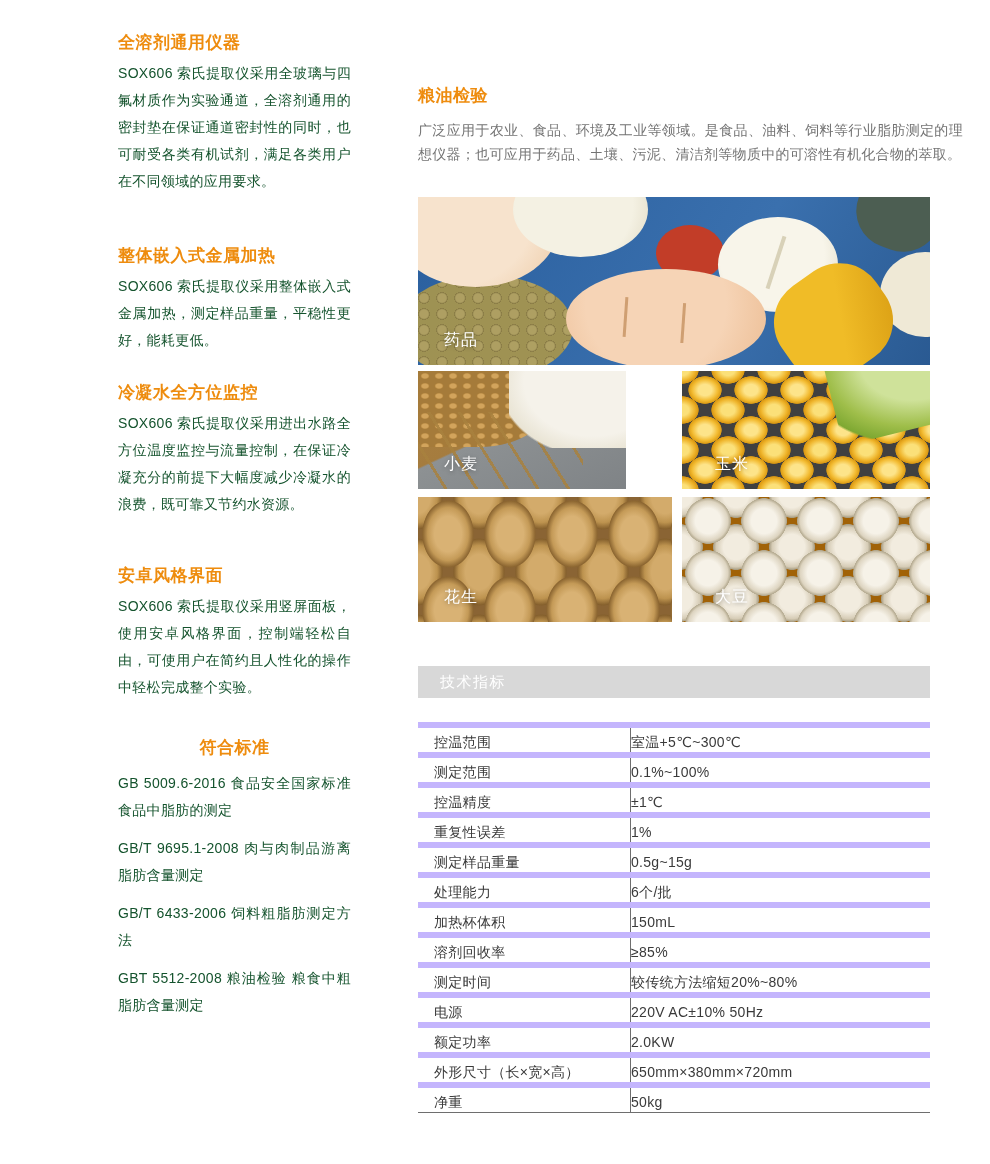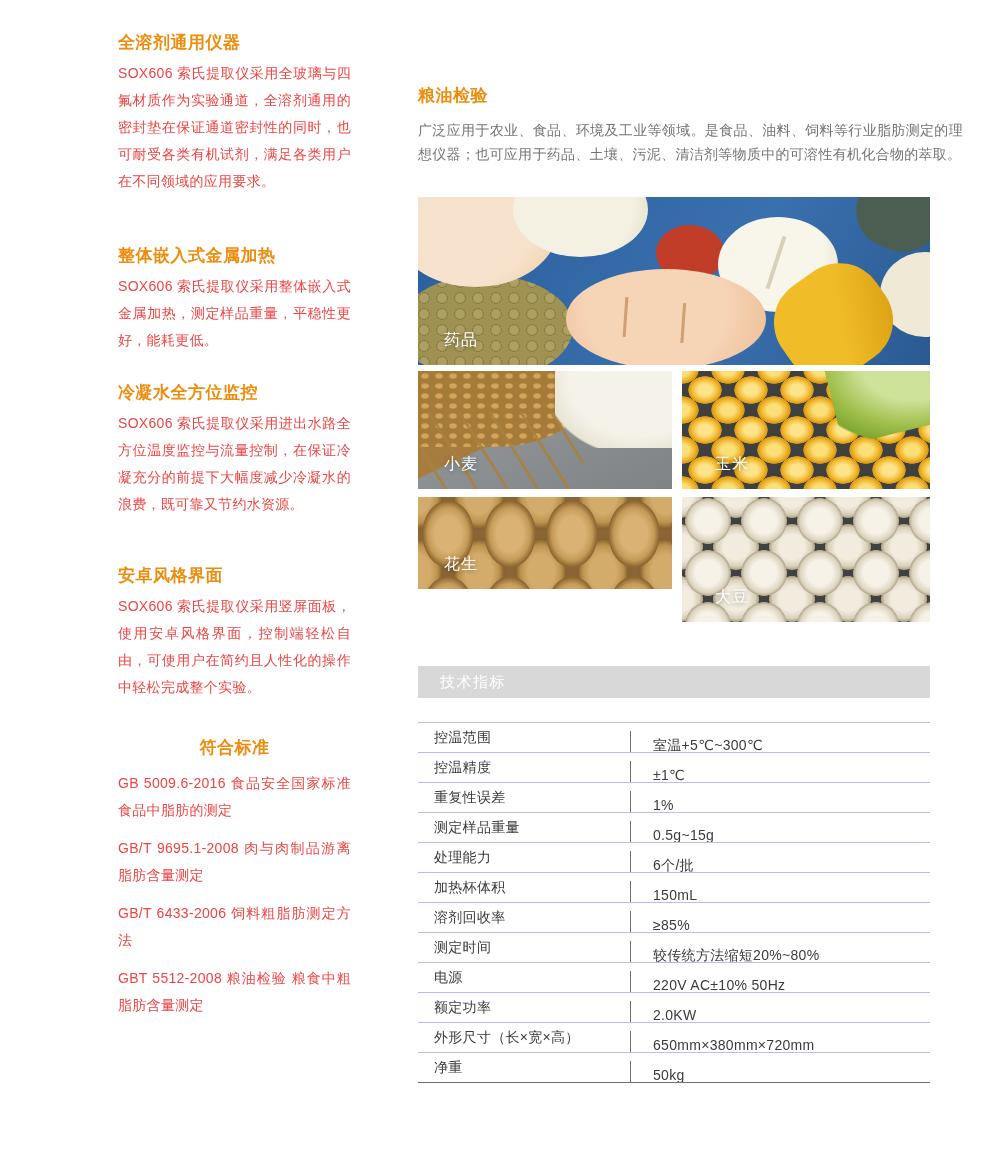--- a/index.html
+++ b/index.html
@@ -19,21 +19,21 @@
   .ls {
     position:absolute; left:118px; width:233px;
   }
   .ls h3 {
     font-size:17px; line-height:20px; font-weight:700;
     color:#EE8C0E; letter-spacing:0.5px;
     margin:0 0 7px 0;
   }
   .ls p {
     font-size:14px; line-height:27px; letter-spacing:0.3px;
-    color:#ef4444; text-align:justify;
+    color:#14532d; text-align:justify;
   }
   .ls .std { margin-bottom:11px; }
   .ls h3.std-title { margin-bottom:12px;text-align:center; }
 
   
   .app-title {
     position:absolute; left:418px; top:86px;
     font-size:17px; line-height:20px; font-weight:700;
     color:#EE8C0E; letter-spacing:0.5px;
   }
@@ -47,24 +47,24 @@
   .img {
     position:absolute; overflow:hidden;
   }
   .img-label {
     position:absolute; left:26px; bottom:14px;
     color:#ffffff; font-size:16px; letter-spacing:1px;
     text-shadow:0 1px 4px rgba(0,0,0,0.35);
     z-index:5;
   }
   .pills  { left:418px; top:197px; width:512px; height:168px; background:linear-gradient(120deg,#2a5f9e 0%,#3a70ae 60%,#2a5a92 100%); }
-  .wheat  { left:418px; top:371px; width:254px; height:118px; background:linear-gradient(155deg,#ad8142 0%,#a57c3e 45%,#8d9193 46%,#7f8386 100%); }
+  .wheat  { left:418px; top:371px; width:208px; height:118px; background:linear-gradient(155deg,#ad8142 0%,#a57c3e 45%,#8d9193 46%,#7f8386 100%); }
   .corn   { left:682px; top:371px; width:248px; height:118px; background:#404040; }
-  .peanut { left:418px; top:497px; width:254px; height:92px; background:#8a6434; }
-  .soy    { left:682px; top:497px; width:248px; height:125px; background:#404040; }
+  .peanut { left:418px; top:497px; width:254px; height:125px; background:#8a6434; }
+  .soy    { left:682px; top:497px; width:248px; height:125px; background:#a16207; }
 
   
   .p { position:absolute; display:block; }
   .p-peas   { left:-20px; top:78px; width:175px; height:105px; border-radius:50%;
               background:radial-gradient(circle 6px at 8px 7px,#b5a35f 0 70%,#8e7d41 95%,transparent) 0 0/18px 16px,#a5954f; opacity:.95; }
   .p-tabTL  { left:-25px; top:-30px; width:165px; height:120px; border-radius:50%;
               background:radial-gradient(circle at 40% 35%,#f7e3cd 0 60%,#ecc9a4 100%); }
   .p-tabW1  { left:95px; top:-35px; width:135px; height:95px; border-radius:50%;
               background:radial-gradient(circle at 45% 45%,#f4f1e3 0 65%,#dfd9c3 100%); }
   .p-red    { left:238px; top:28px; width:68px; height:56px; border-radius:50%;
@@ -129,30 +129,30 @@
     position:absolute; left:418px; top:666px; width:512px; height:32px;
     background:#d8d8d8;
     color:#ffffff; font-size:15px; line-height:32px;
     padding-left:22px; letter-spacing:1.5px;
   }
   .spec-table {
     position:absolute; left:418px; top:722px; width:512px;
     border-bottom:1px solid #6e6e6e;
   }
   .spec-row {
-    display:flex; height:30px; border-top:1px solid #c4b5fd;
+    display:flex; height:30px; border-top:6px solid #c4b5fd;
     font-size:14px; color:#3a3a3a; letter-spacing:0.3px;
   }
   .spec-label {
     width:212px; padding-left:16px; line-height:29px;
     white-space:nowrap; overflow:hidden;
   }
   .spec-value {
-    flex:1; border-left:1px solid #6e6e6e; padding-left:22px; line-height:29px;
-    white-space:nowrap; overflow:hidden;margin-top:8px;
+    flex:1; border-left:1px solid #6e6e6e; line-height:29px;
+    white-space:nowrap; overflow:hidden;
   }
 </style>
 </head>
 <body>
 
 <div id="page">
 
   <section class="ls" style="top:33px">
     <h3>全溶剂通用仪器</h3>
     <p>SOX606 索氏提取仪采用全玻璃与四氟材质作为实验通道，全溶剂通用的密封垫在保证通道密封性的同时，也可耐受各类有机试剂，满足各类用户在不同领域的应用要求。</p>
@@ -215,20 +215,24 @@
   </div>
 
   <div class="spec-bar">技术指标</div>
 
   <div class="spec-table">
     <div class="spec-row">
       <div class="spec-label">控温范围</div>
       <div class="spec-value">室温+5℃~300℃</div>
     </div>
     <div class="spec-row">
+      <div class="spec-label">测定范围</div>
+      <div class="spec-value">0.1%~100%</div>
+    </div>
+    <div class="spec-row">
       <div class="spec-label">控温精度</div>
       <div class="spec-value">±1℃</div>
     </div>
     <div class="spec-row">
       <div class="spec-label">重复性误差</div>
       <div class="spec-value">1%</div>
     </div>
     <div class="spec-row">
       <div class="spec-label">测定样品重量</div>
       <div class="spec-value">0.5g~15g</div>

